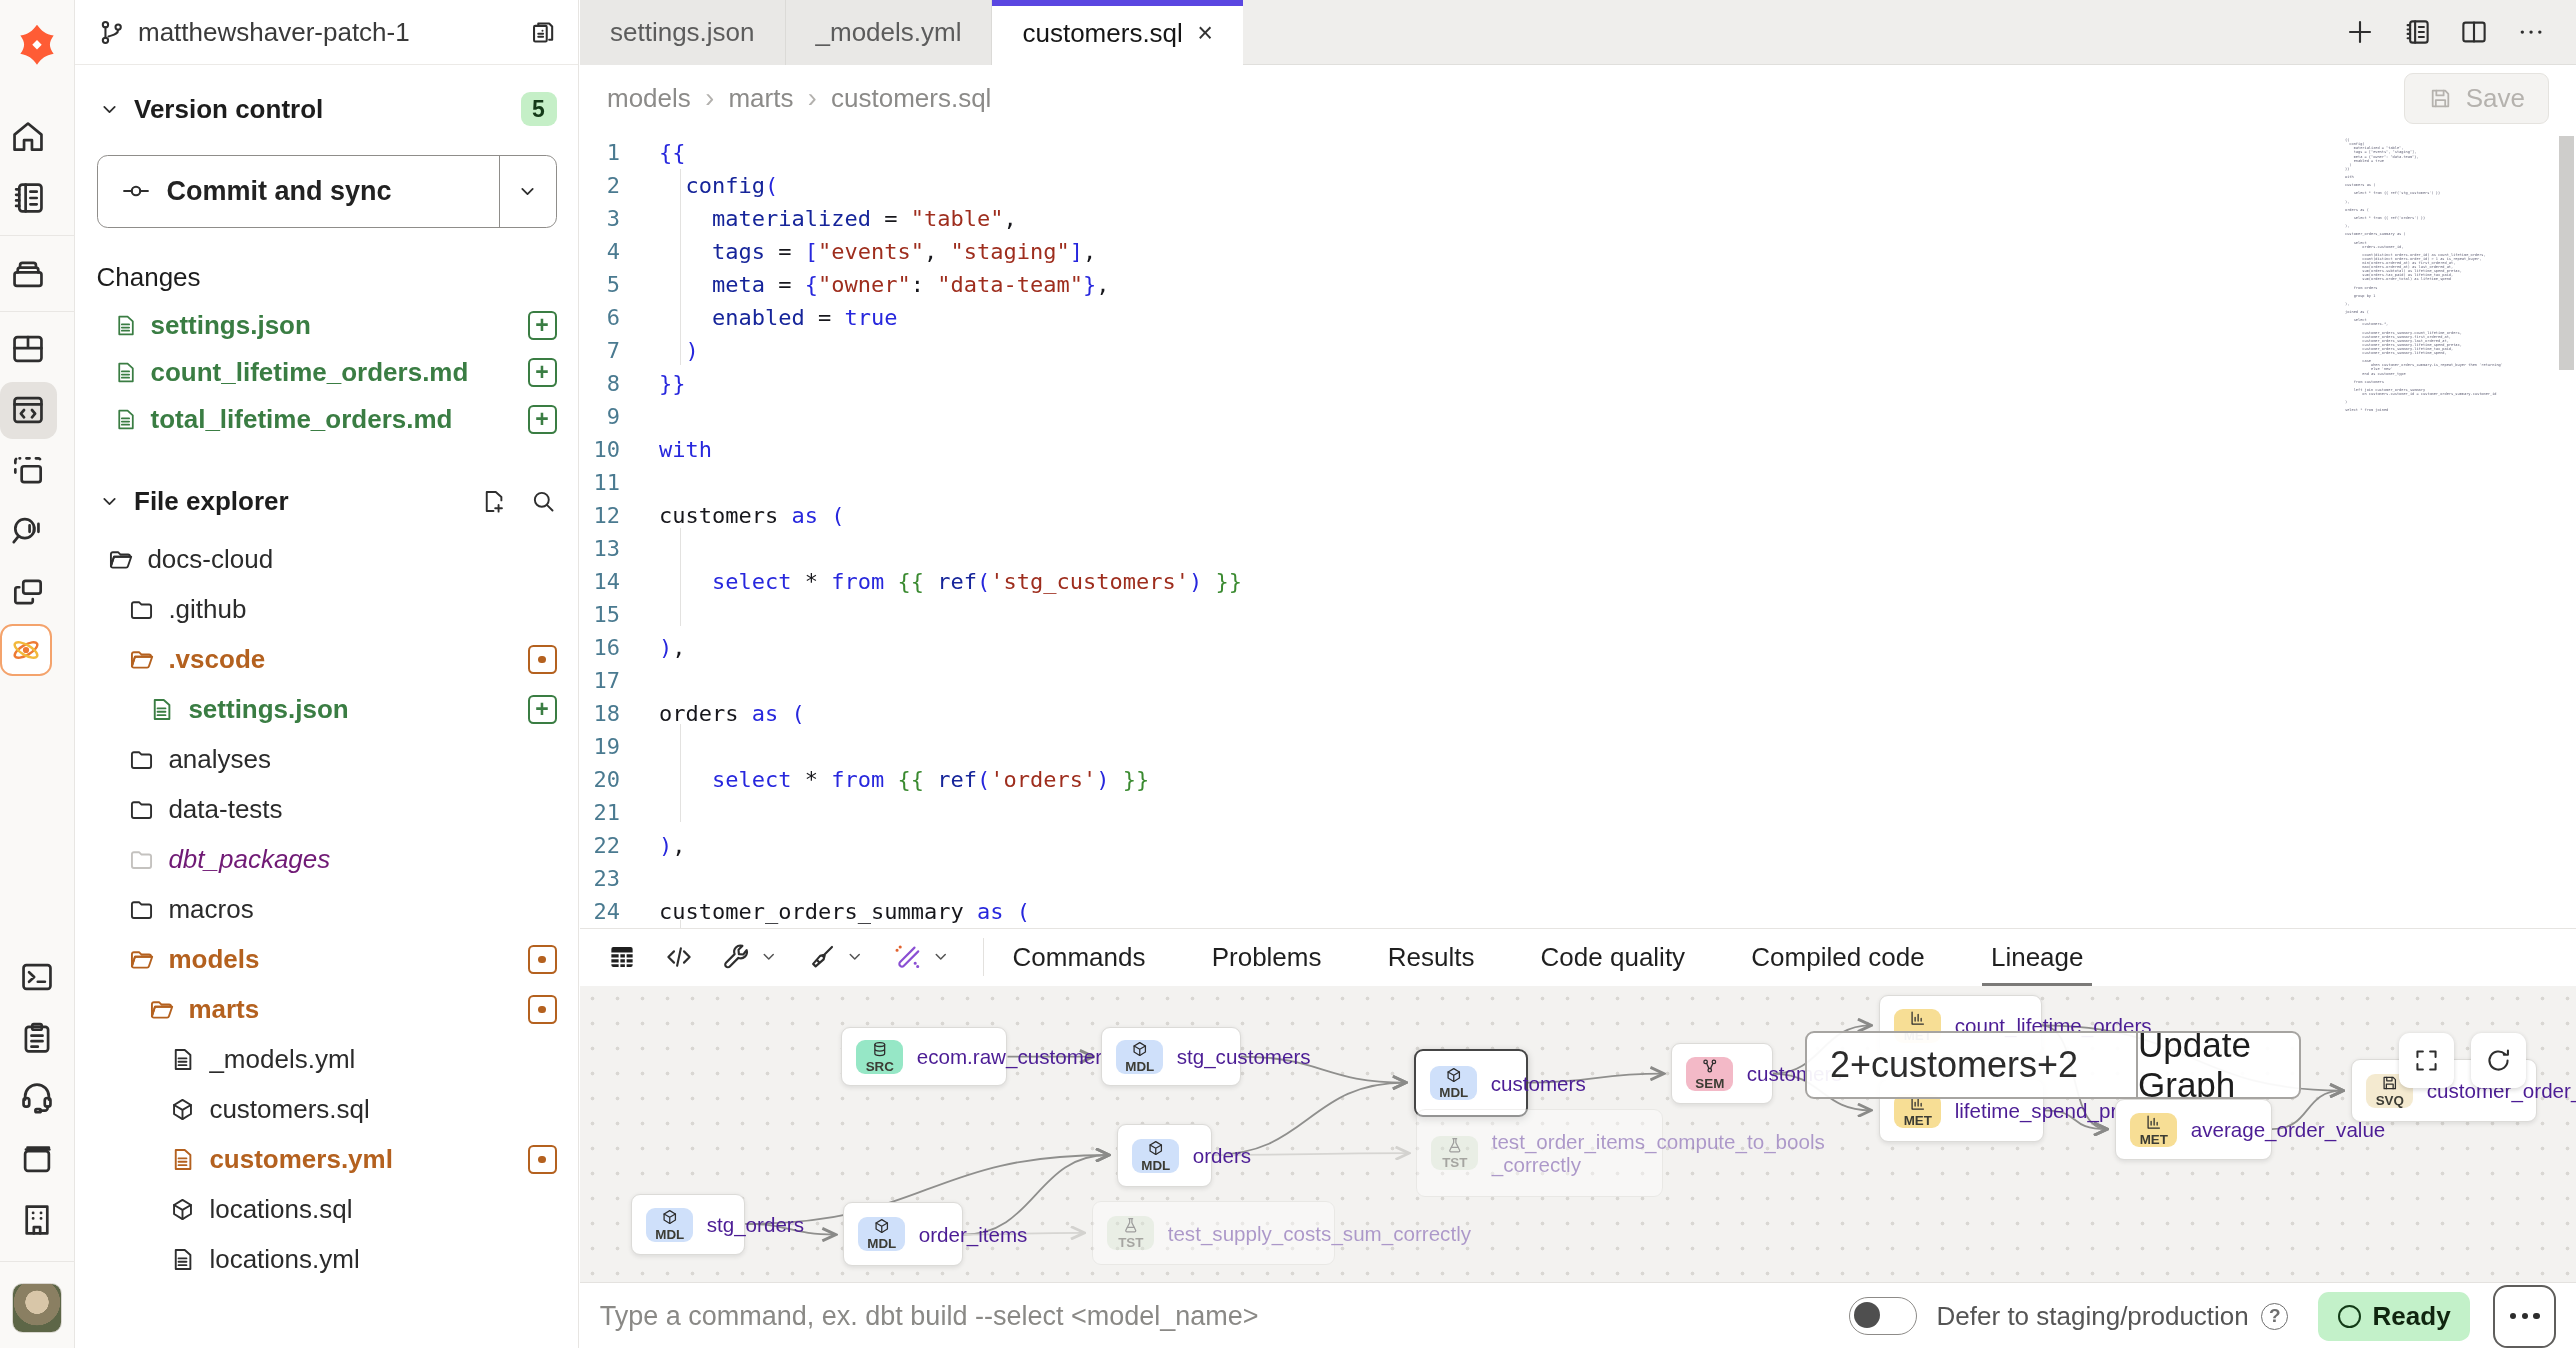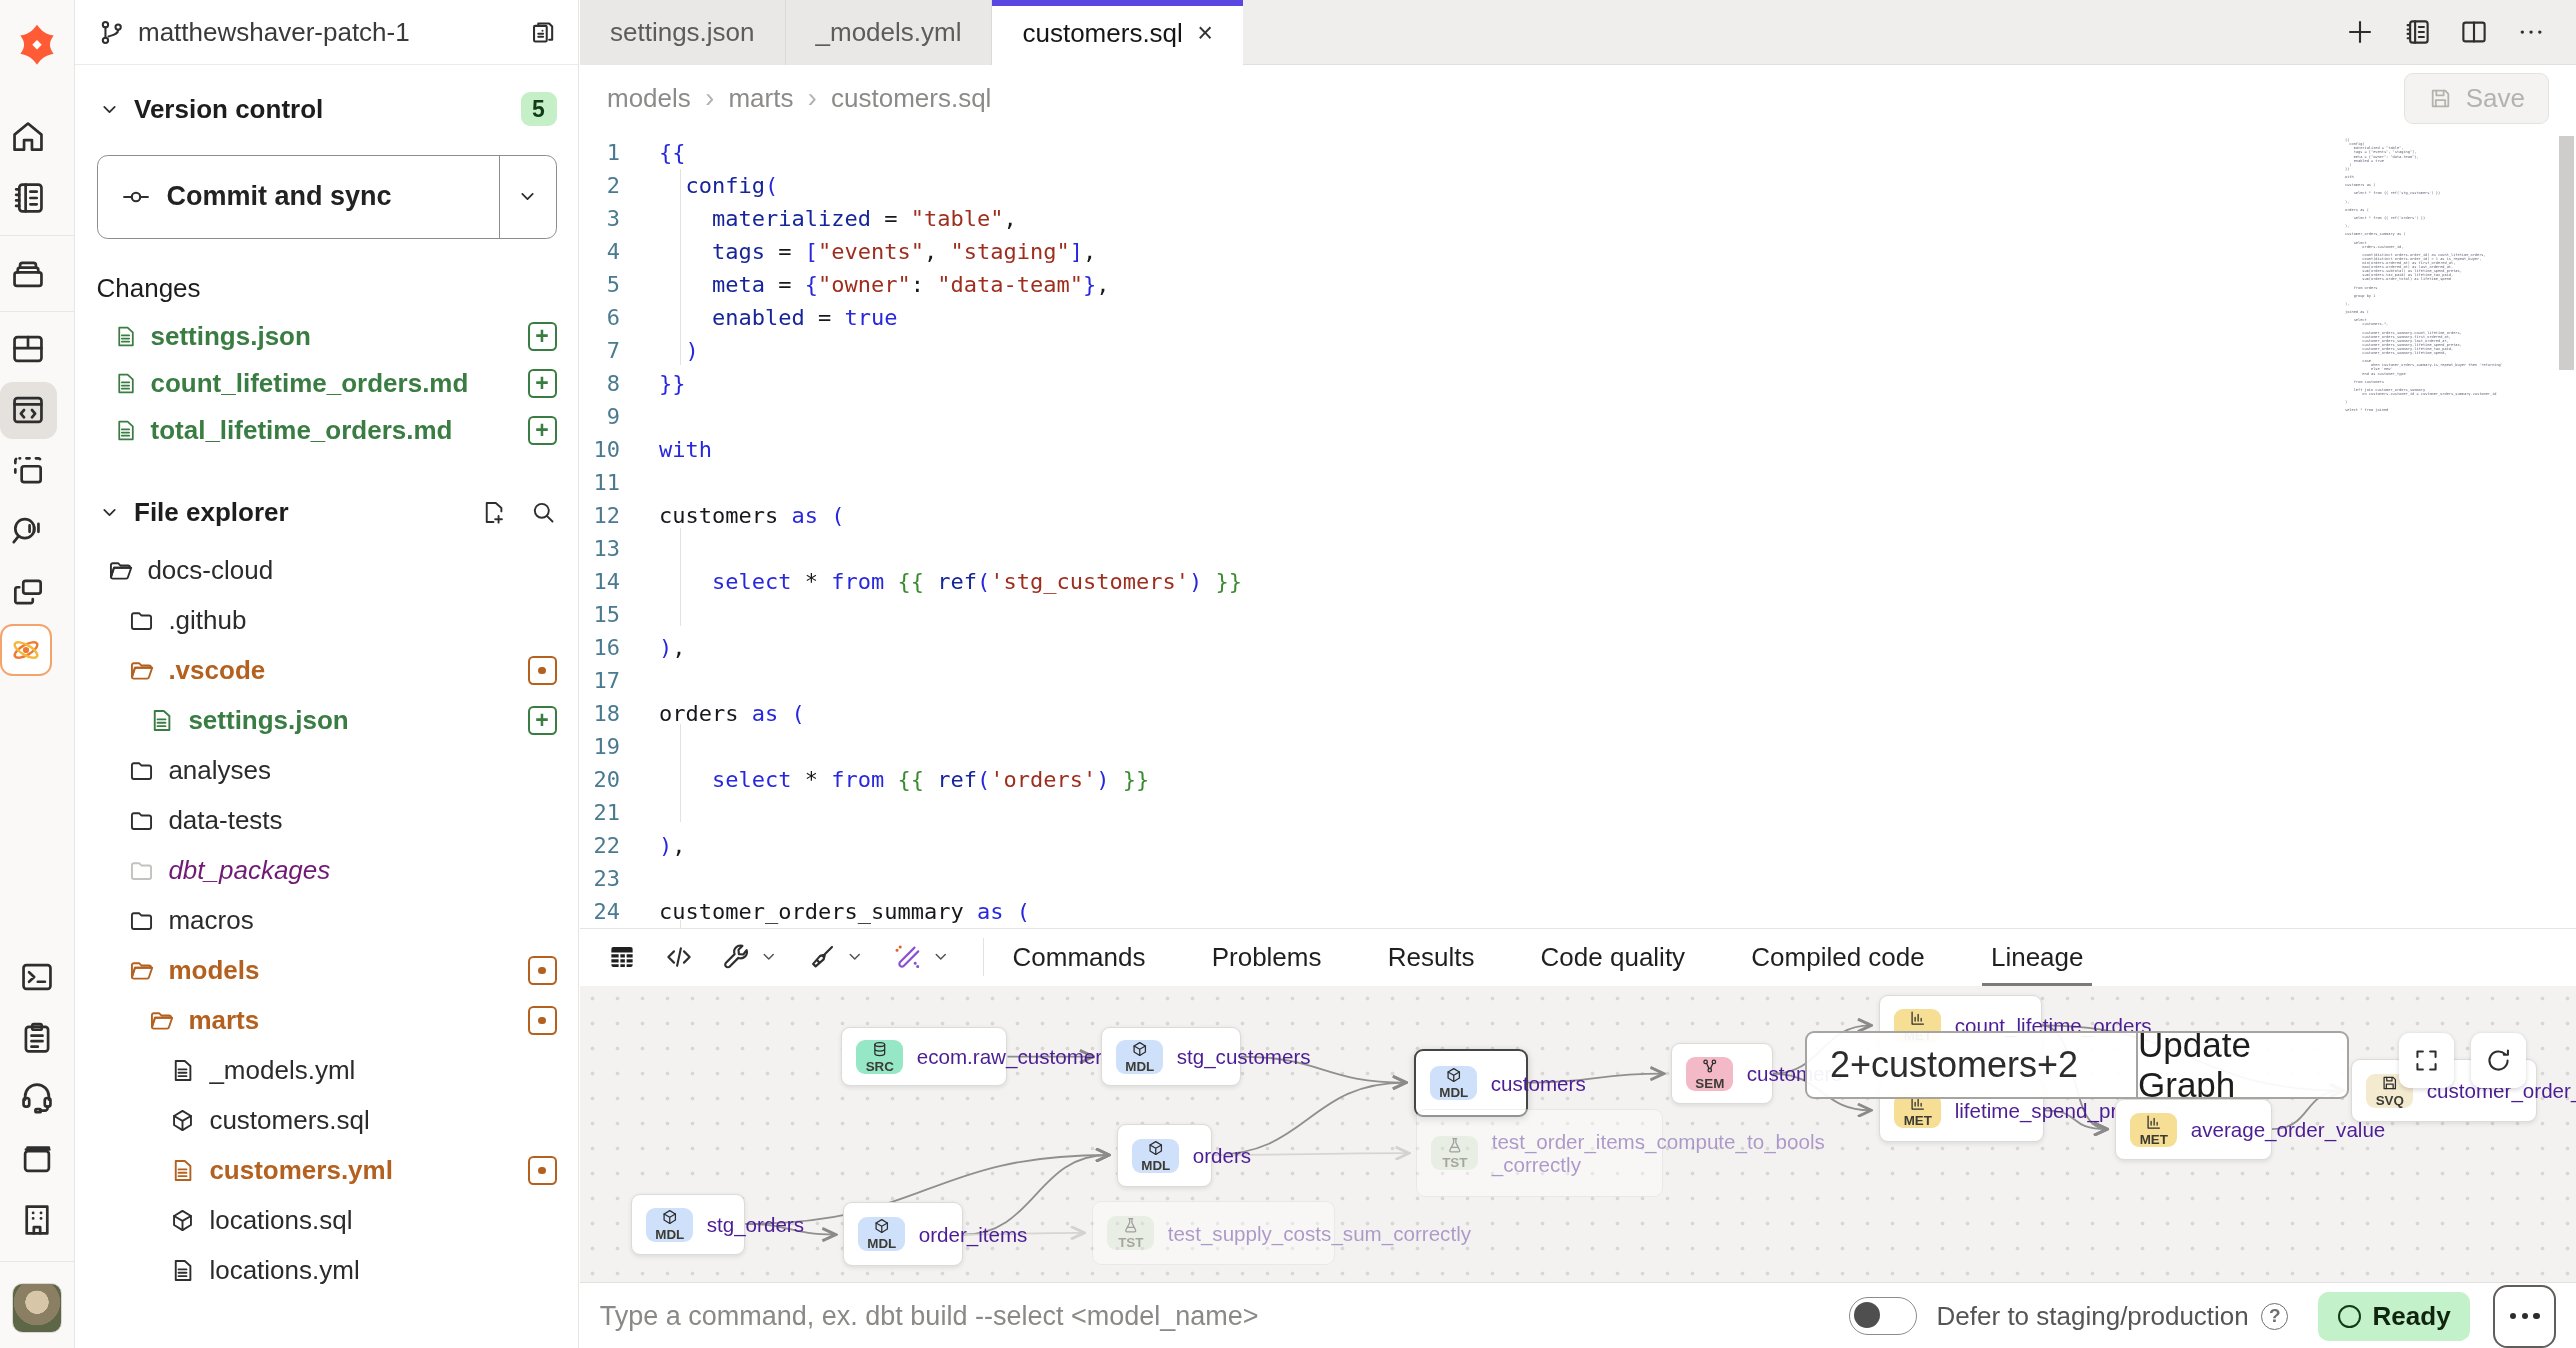--- a/index.html
+++ b/index.html
@@ -29,21 +29,21 @@
   .sb-head { height:65px; border-bottom:0.9px solid #eceae7; display:flex;
     align-items:center; padding:0 21.5px; gap:12.5px; }
   .sb-head svg { width:29px; height:29px; }
   .sb-branch { font-size:26px; color:#3a3a3a; flex:1; white-space:nowrap;
     overflow:hidden; }
   .sec-head { display:flex; align-items:center; gap:12.5px; padding:27px 21.5px 5.4px; }
   .sec-head svg { width:25px; height:25px; }
   .sec-title { font-size:26px; font-weight:700; color:#1d1d1d; flex:1; }
   .vc-badge { background:#c5efc7; color:#143a18; font-size:23px; font-weight:600;
     border-radius:9px; padding:3.6px 11.6px; }
-  .commit-btn { margin:23px 21.5px 9px; height:84px; border:1.8px solid #8f8d8a;
+  .commit-btn { margin:23px 21.5px 9px; height:73px; border:1.8px solid #8f8d8a;
     border-radius:10.7px; display:flex; align-items:stretch; overflow:hidden;
     background:#fff; cursor:pointer;text-align:center; }
   .commit-main { flex:1; display:flex; align-items:center; gap:16px;
     padding-left:23px; font-size:27px; font-weight:600; color:#222; }
   .commit-main svg { width:30px; height:30px; }
   .commit-caret { width:57px; border-left:1.8px solid #8f8d8a; display:flex;
     align-items:center; justify-content:center; }
   .commit-caret svg { width:25px; height:25px; }
   .changes-title { font-size:26px; font-weight:400; padding:25px 21.5px 9px; }
   .chg-row { display:flex; align-items:center; gap:12.5px; padding:8px 21.5px 8px 38px;
@@ -934,21 +934,21 @@
         <div class="gnode" style="left: 1771px; top: 73px; width: 186px; height: 63px; position: absolute;">
           <div class="gbadge" style="background: rgb(244, 234, 208);">
             <svg class="ico" viewBox="0 0 24 24" width="21.5" height="21.5">
               <use href="#i-floppy"></use>
             </svg>
             <div class="bl">SVQ</div>
           </div>
           <div class="glabel">customer_order_metrics</div>
         </div>
       </div>
-    <div class="selector" style="left:1225px;top:45px;width:544px;height:68px">
+    <div class="selector" style="left:1225px;top:45px;width:496px;height:68px">
       <div class="sel-input">2+customers+2</div>
       <div class="sel-btn">Update Graph</div>
     </div>
     <div class="cv-btn" style="left:1819px;top:47px">
       <svg class="ico" viewBox="0 0 32 32" width="29" height="29">
           <use href="#i-expand"></use>
         </svg>
     </div>
     <div class="cv-btn" style="left:1891px;top:47px">
       <svg class="ico" viewBox="0 0 32 32" width="29" height="29">

